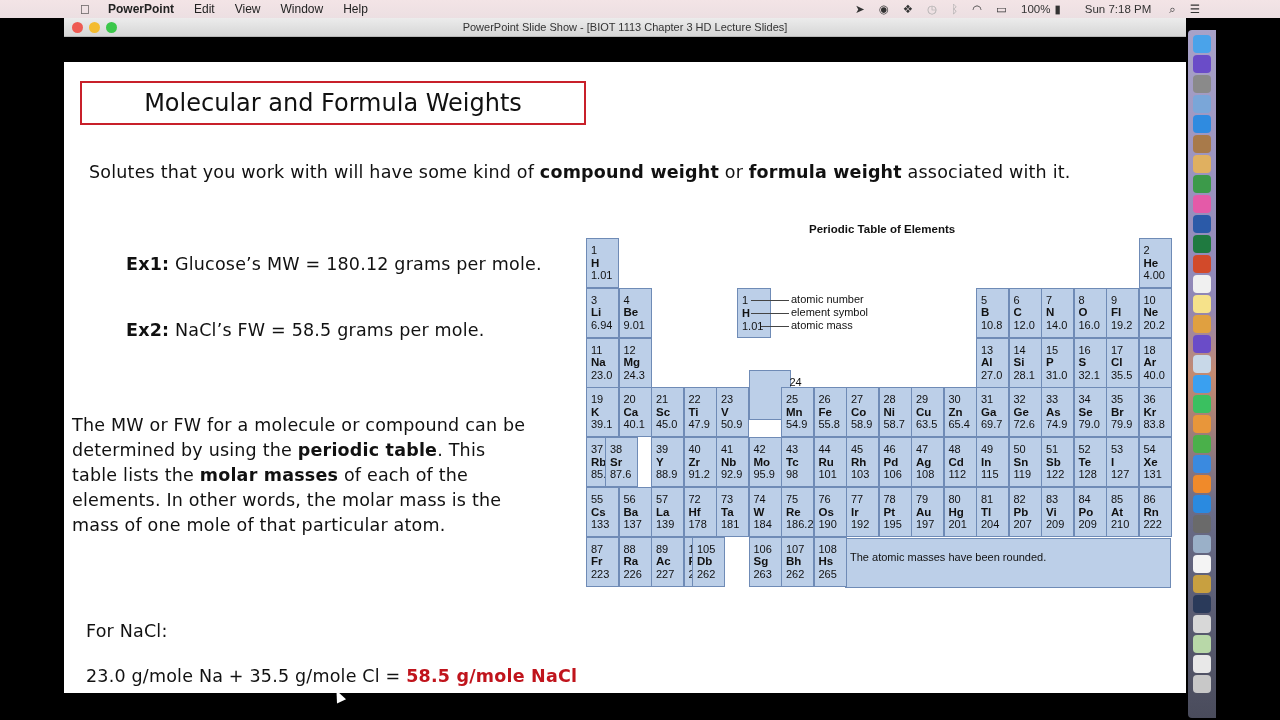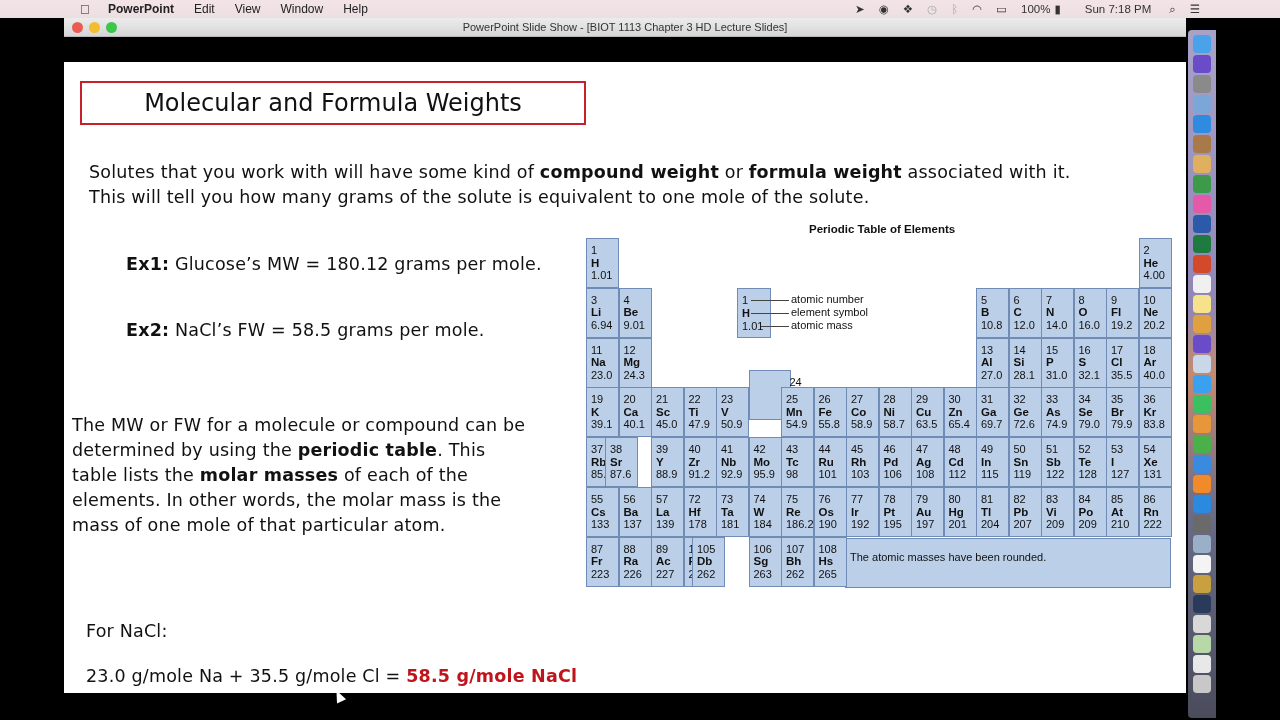--- a/index.html
+++ b/index.html
@@ -60,21 +60,20 @@
   <span class="dot" style="background:#3bc74a;margin-left:6px"></span>
   <span class="title">PowerPoint Slide Show - [BIOT 1113 Chapter 3 HD Lecture Slides]</span>
 </div>
 
 <div id="slide">
   <div id="title-box">
     <span>Molecular and Formula Weights</span>
   </div>
 
   <div class="p" style="left:25px;top:98px"><span>Solutes that you work with will have some kind of </span><b>compound weight</b><span> or </span><b>formula weight</b><span> associated with it.</span></div>
-  <div class="p" style="left:25px;top:123px">This will tell you how many grams of the solute is equivalent to one mole of the solute.</div>
 
   <div class="p" style="left:62px;top:190px"><b>Ex1:</b><span> Glucose’s MW = 180.12 grams per mole.</span></div>
   <div class="p" style="left:62px;top:256px"><b>Ex2:</b><span> NaCl’s FW = 58.5 grams per mole.</span></div>
 
   <div class="p" style="left:8px;top:351px">The MW or FW for a molecule or compound can be</div>
   <div class="p" style="left:8px;top:376px"><span>determined by using the </span><b>periodic table</b><span>.  This</span></div>
   <div class="p" style="left:8px;top:401px"><span>table lists the </span><b>molar masses</b><span> of each of the</span></div>
   <div class="p" style="left:8px;top:426px">elements.  In other words, the molar mass is the</div>
   <div class="p" style="left:8px;top:451px">mass of one mole of that particular atom.</div>
 

